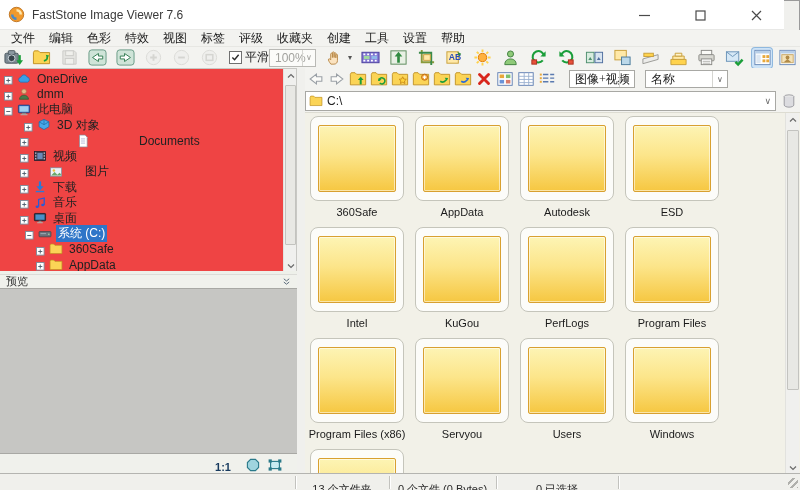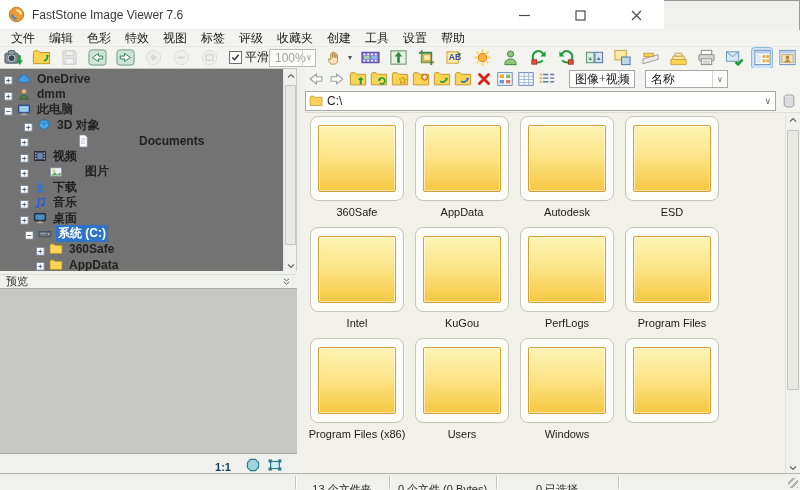--- a/index.html
+++ b/index.html
@@ -1,21 +1,21 @@
 <!DOCTYPE html>
 <html><head>
 <meta charset="utf-8">
 <style>
   * { margin:0; padding:0; box-sizing:border-box; }
   html,body { width:800px; height:490px; overflow:hidden; }
   body { font-family:"Liberation Sans","DejaVu Sans",sans-serif; font-size:12px; color:#222; background:#f0f0ed; }
   .window { position:relative; width:800px; height:490px; background:#f0f0ed; outline:1px solid #9a9a9a; outline-offset:-1px; }
 
   
-  .titlebar { position:absolute; left:0; top:0; width:664px; height:30px; background:#ffffff; display:flex; align-items:center; border-bottom:1px solid #e8e8e6; }
+  .titlebar { position:absolute; left:0; top:0; width:784px; height:30px; background:#ffffff; display:flex; align-items:center; border-bottom:1px solid #e8e8e6; }
   .titlebar .app-ico { margin-left:8px; width:17px; height:17px; }
   .titlebar .title { margin-left:7px; font-size:12px; color:#3a3a3a; }
   .win-controls { position:absolute; right:0; top:0; height:30px; display:flex; }
   .win-btn { width:56px; height:30px; display:flex; align-items:center; justify-content:center; color:#4a4a4a; }
   .win-btn svg { width:11px; height:11px; }
 
   
   .menubar { position:absolute; left:0; top:30px; width:800px; height:16px; background:#f3f3f0; display:flex; align-items:center; padding-left:4px; }
   .menu-item { padding:0 7px; font-size:12px; color:#1a1a1a; cursor:default; }
 
@@ -27,21 +27,21 @@
   .tbtn svg { width:19px; height:19px; }
   .tb-check { display:flex; align-items:center; margin:0 0 0 2px; flex:0 0 auto; }
   .cb-box { width:13px; height:13px; background:#fff; border:1px solid #707070; margin-right:3px; display:flex; align-items:center; justify-content:center; }
   .zoom-combo { width:47px; height:18px; border:1px solid #b9b9b5; background:#fbfbf9; color:#a2a29e; display:flex; align-items:center; padding-left:5px; margin-right:8px; flex:0 0 auto; position:relative; }
   .zoom-combo .arr { position:absolute; right:0; top:0; width:13px; height:100%; border-left:1px solid #d5d5d1; display:flex; align-items:center; justify-content:center; color:#9a9a96; font-size:8px; }
   .caret { font-size:8px; color:#555; margin:0 8px 0 -4px; flex:0 0 auto; }
   .tb-spacer { flex:1; }
   .tbtn.view { margin-right:5px; }
 
   
-  .tree-panel { position:absolute; left:0; top:68px; width:297px; height:257px; background:#737373; border:1px solid #c8c8c4; border-left:none; overflow:hidden;font-weight:bold; }
+  .tree-panel { position:absolute; left:0; top:68px; width:297px; height:257px; background:#ef4444; border:1px solid #c8c8c4; border-left:none; overflow:hidden; }
   .tree-rows { position:absolute; left:0; top:2px; width:282px; }
   .tree-row { height:15.5px; display:flex; align-items:center; white-space:nowrap; }
   .expander { width:9px; height:9px; flex:0 0 9px; margin-right:4px; }
   .tree-ico { width:14px; height:14px; flex:0 0 14px; margin-right:4px; }
   .tree-ico svg { width:14px; height:14px; }
   .tree-label { font-size:12px; padding:0 2px; }
   .tree-label.selected { background:#2e75c8; color:#fff; }
 
   
   .vscroll { position:absolute; width:13px; background:#f0f0ee; border-left:1px solid #e2e2de; }
@@ -783,20 +783,26 @@
         <div class="cell">
           <div class="card">
             <div class="big-folder"></div>
           </div>
           <div class="fname">Program Files (x86)</div>
         </div>
         <div class="cell">
           <div class="card">
             <div class="big-folder"></div>
           </div>
+          <div class="fname">Servyou</div>
+        </div>
+        <div class="cell">
+          <div class="card">
+            <div class="big-folder"></div>
+          </div>
           <div class="fname">Users</div>
         </div>
         <div class="cell">
           <div class="card">
             <div class="big-folder"></div>
           </div>
           <div class="fname">Windows</div>
         </div>
         <div class="cell">
           <div class="card">

